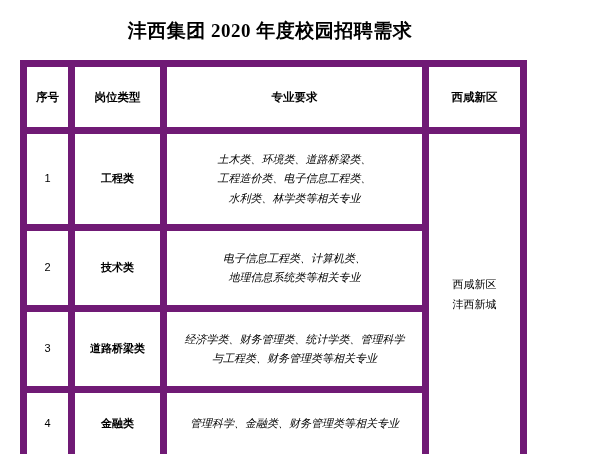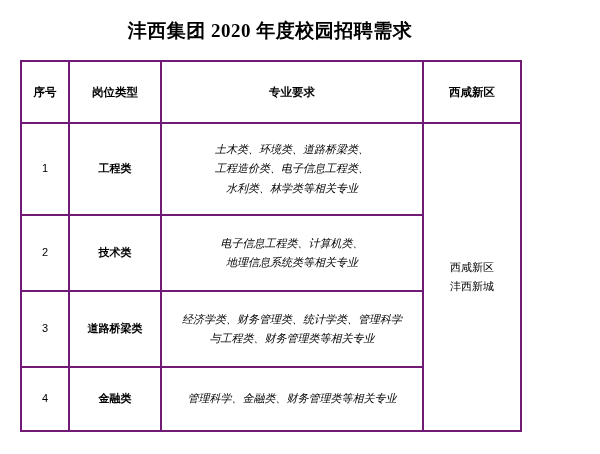--- a/index.html
+++ b/index.html
@@ -34,21 +34,21 @@
     margin: 0 auto;
     width: 500px;
   }
   table.recruit {
     border-collapse: collapse;
     width: 500px;
     table-layout: fixed;
     border: 1px solid #000;
   }
   table.recruit td, table.recruit th {
-    border: 2px solid #701a75;
+    border: 7px solid #701a75;
     text-align: center;
     vertical-align: middle;
     font-size: 11px;
     font-family: "Liberation Sans", sans-serif;
     color: #000;
     padding: 6px 4px;
     line-height: 1.75;
   }
   table.recruit thead td {
     height: 48px;

